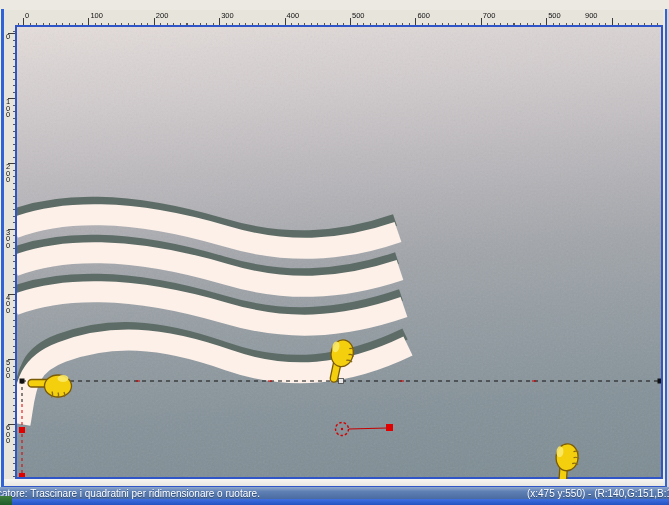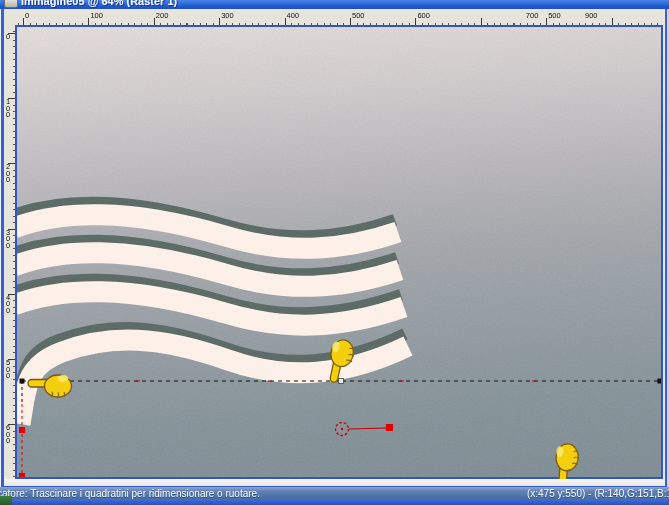--- a/index.html
+++ b/index.html
@@ -85,38 +85,34 @@
   .status-msg{position:absolute;left:-3px;white-space:nowrap;}
   .status-coords{position:absolute;right:-3px;white-space:nowrap;}
   
   .overlay{position:absolute;left:0;top:0;width:669px;height:505px;pointer-events:none;}
 </style>
 </head>
 <body>
 
 <div id="window">
 
-  <div class="titlebar">
-    <div class="title-icon"></div>
-    <div class="title-text">Immagine05 @ 64% (Raster 1)</div>
-  </div>
 
   <div class="border-left"></div>
   <div class="border-right"></div>
 
   <div class="ruler-corner"></div>
   <div class="ruler-top">
       <span class="rlabel" style="left: 8px;">0</span>
       <span class="rlabel" style="left: 73.4px;">100</span>
       <span class="rlabel" style="left: 138.8px;">200</span>
       <span class="rlabel" style="left: 204.2px;">300</span>
       <span class="rlabel" style="left: 269.6px;">400</span>
       <span class="rlabel" style="left: 335px;">500</span>
       <span class="rlabel" style="left: 400.4px;">600</span>
-      <span class="rlabel" style="left: 465.8px; margin-left: 43px;">700</span>
+      <span class="rlabel" style="left: 465.8px;">700</span>
       <span class="rlabel" style="left: 531.2px;">500</span>
       <span class="rlabel" style="left: 568px;">900</span>
     </div>
   <div class="ruler-left">
       <span class="rlabel" style="top: 7px;">0</span>
       <span class="rlabel" style="top: 72.2px;">100</span>
       <span class="rlabel" style="top: 137.4px;">200</span>
       <span class="rlabel" style="top: 202.6px;">300</span>
       <span class="rlabel" style="top: 267.8px;">400</span>
       <span class="rlabel" style="top: 333px;">500</span>

